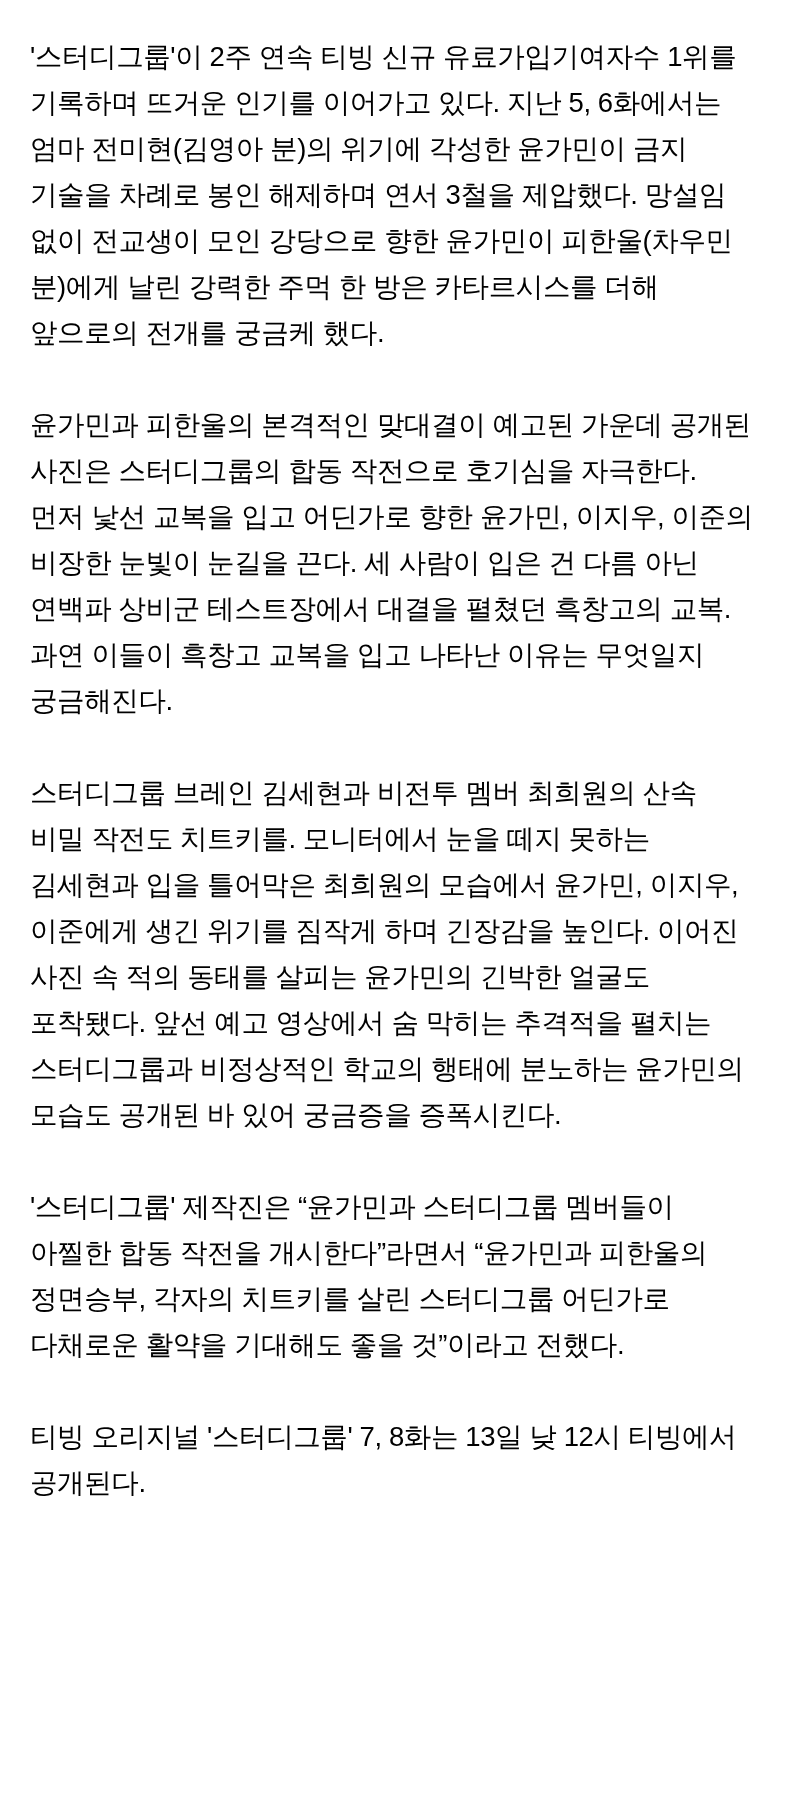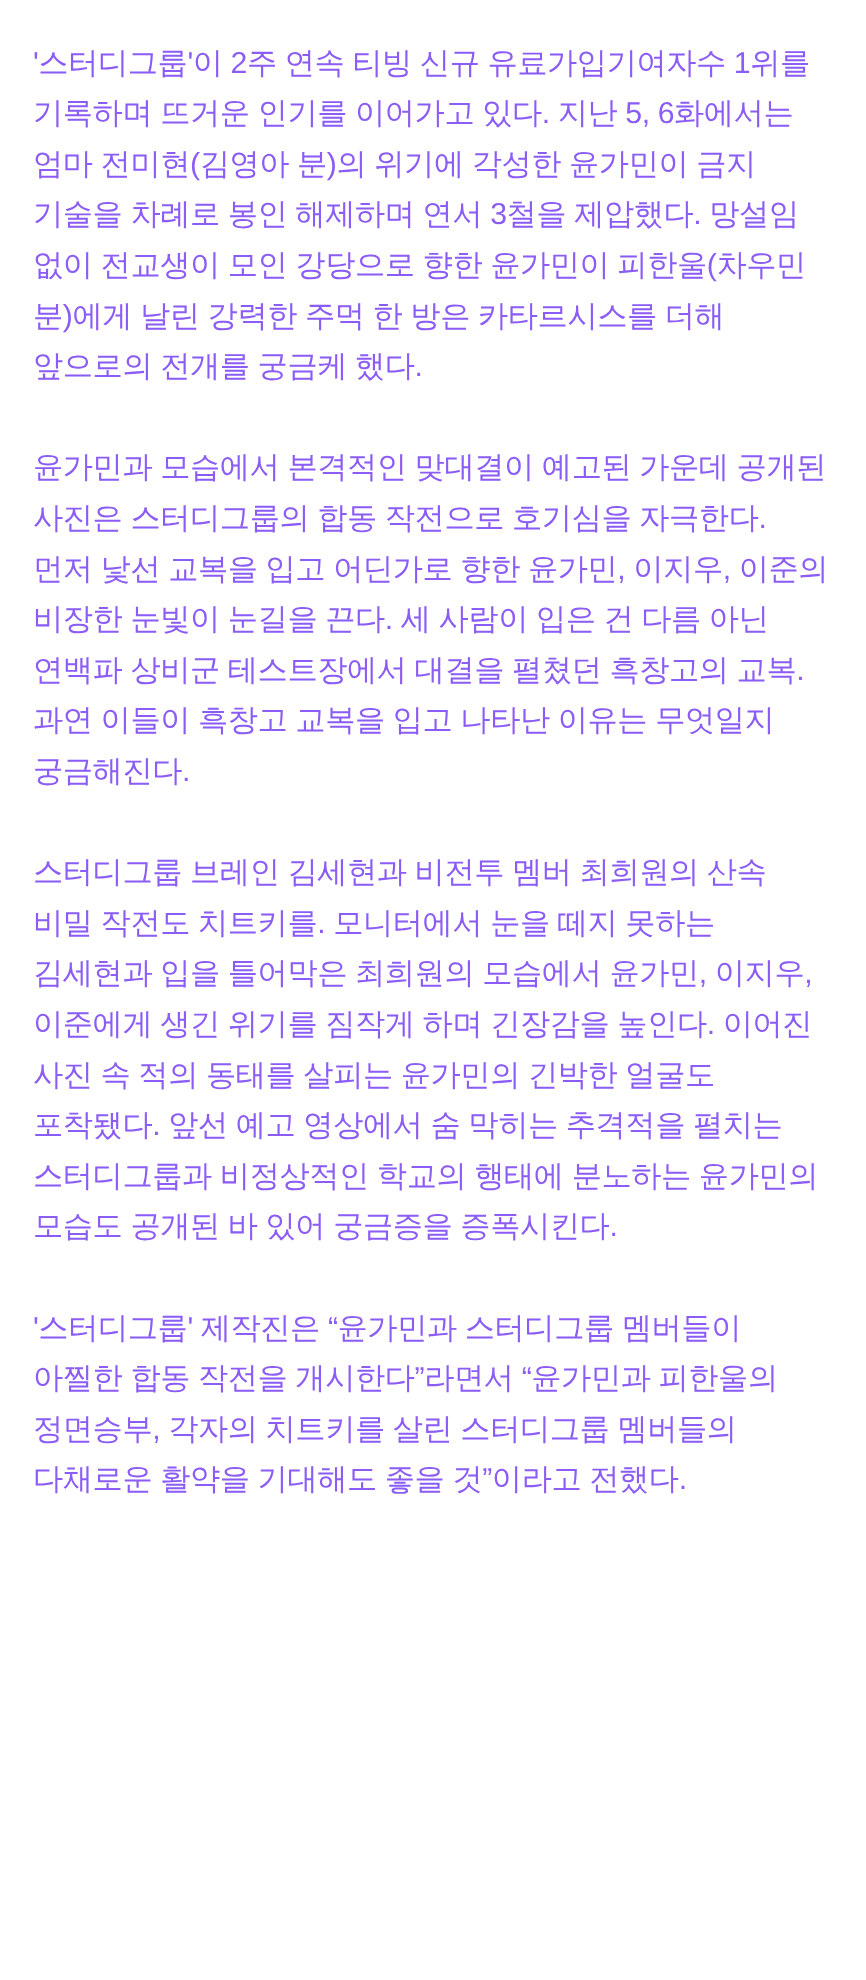--- a/index.html
+++ b/index.html
@@ -17,29 +17,30 @@
   .article {
     padding: 34px 30px 40px 30px;
     box-sizing: border-box;
     width: 787px;
   }
   .article p {
     margin: 0 0 46px 0;
     font-size: 27.5px;
     line-height: 46px;
     letter-spacing: -0.4px;
-    color: #8b5cf6;
+    color: #000000;
     word-break: keep-all;
     text-align: left;
   }
   .article p:last-child {
     margin-bottom: 0;
   }
 </style>
 </head>
 <body>
 
 <div class="article">
   <p>'스터디그룹'이 2주 연속 티빙 신규 유료가입기여자수 1위를 기록하며 뜨거운 인기를 이어가고 있다. 지난 5, 6화에서는 엄마 전미현(김영아 분)의 위기에 각성한 윤가민이 금지 기술을 차례로 봉인 해제하며 연서 3철을 제압했다. 망설임 없이 전교생이 모인 강당으로 향한 윤가민이 피한울(차우민 분)에게 날린 강력한 주먹 한 방은 카타르시스를 더해 앞으로의 전개를 궁금케 했다.</p>
-  <p>윤가민과 모습에서 본격적인 맞대결이 예고된 가운데 공개된 사진은 스터디그룹의 합동 작전으로 호기심을 자극한다. 먼저 낯선 교복을 입고 어딘가로 향한 윤가민, 이지우, 이준의 비장한 눈빛이 눈길을 끈다. 세 사람이 입은 건 다름 아닌 연백파 상비군 테스트장에서 대결을 펼쳤던 흑창고의 교복. 과연 이들이 흑창고 교복을 입고 나타난 이유는 무엇일지 궁금해진다.</p>
+  <p>윤가민과 피한울의 본격적인 맞대결이 예고된 가운데 공개된 사진은 스터디그룹의 합동 작전으로 호기심을 자극한다. 먼저 낯선 교복을 입고 어딘가로 향한 윤가민, 이지우, 이준의 비장한 눈빛이 눈길을 끈다. 세 사람이 입은 건 다름 아닌 연백파 상비군 테스트장에서 대결을 펼쳤던 흑창고의 교복. 과연 이들이 흑창고 교복을 입고 나타난 이유는 무엇일지 궁금해진다.</p>
   <p>스터디그룹 브레인 김세현과 비전투 멤버 최희원의 산속 비밀 작전도 치트키를. 모니터에서 눈을 떼지 못하는 김세현과 입을 틀어막은 최희원의 모습에서 윤가민, 이지우, 이준에게 생긴 위기를 짐작게 하며 긴장감을 높인다. 이어진 사진 속 적의 동태를 살피는 윤가민의 긴박한 얼굴도 포착됐다. 앞선 예고 영상에서 숨 막히는 추격적을 펼치는 스터디그룹과 비정상적인 학교의 행태에 분노하는 윤가민의 모습도 공개된 바 있어 궁금증을 증폭시킨다.</p>
-  <p>'스터디그룹' 제작진은 “윤가민과 스터디그룹 멤버들이 아찔한 합동 작전을 개시한다”라면서 “윤가민과 피한울의 정면승부, 각자의 치트키를 살린 스터디그룹 멤버들의 다채로운 활약을 기대해도 좋을 것”이라고 전했다.</p>
+  <p>'스터디그룹' 제작진은 “윤가민과 스터디그룹 멤버들이 아찔한 합동 작전을 개시한다”라면서 “윤가민과 피한울의 정면승부, 각자의 치트키를 살린 스터디그룹 어딘가로 다채로운 활약을 기대해도 좋을 것”이라고 전했다.</p>
+  <p>티빙 오리지널 '스터디그룹' 7, 8화는 13일 낮 12시 티빙에서 공개된다.</p>
 </div>
 
 </body></html>

